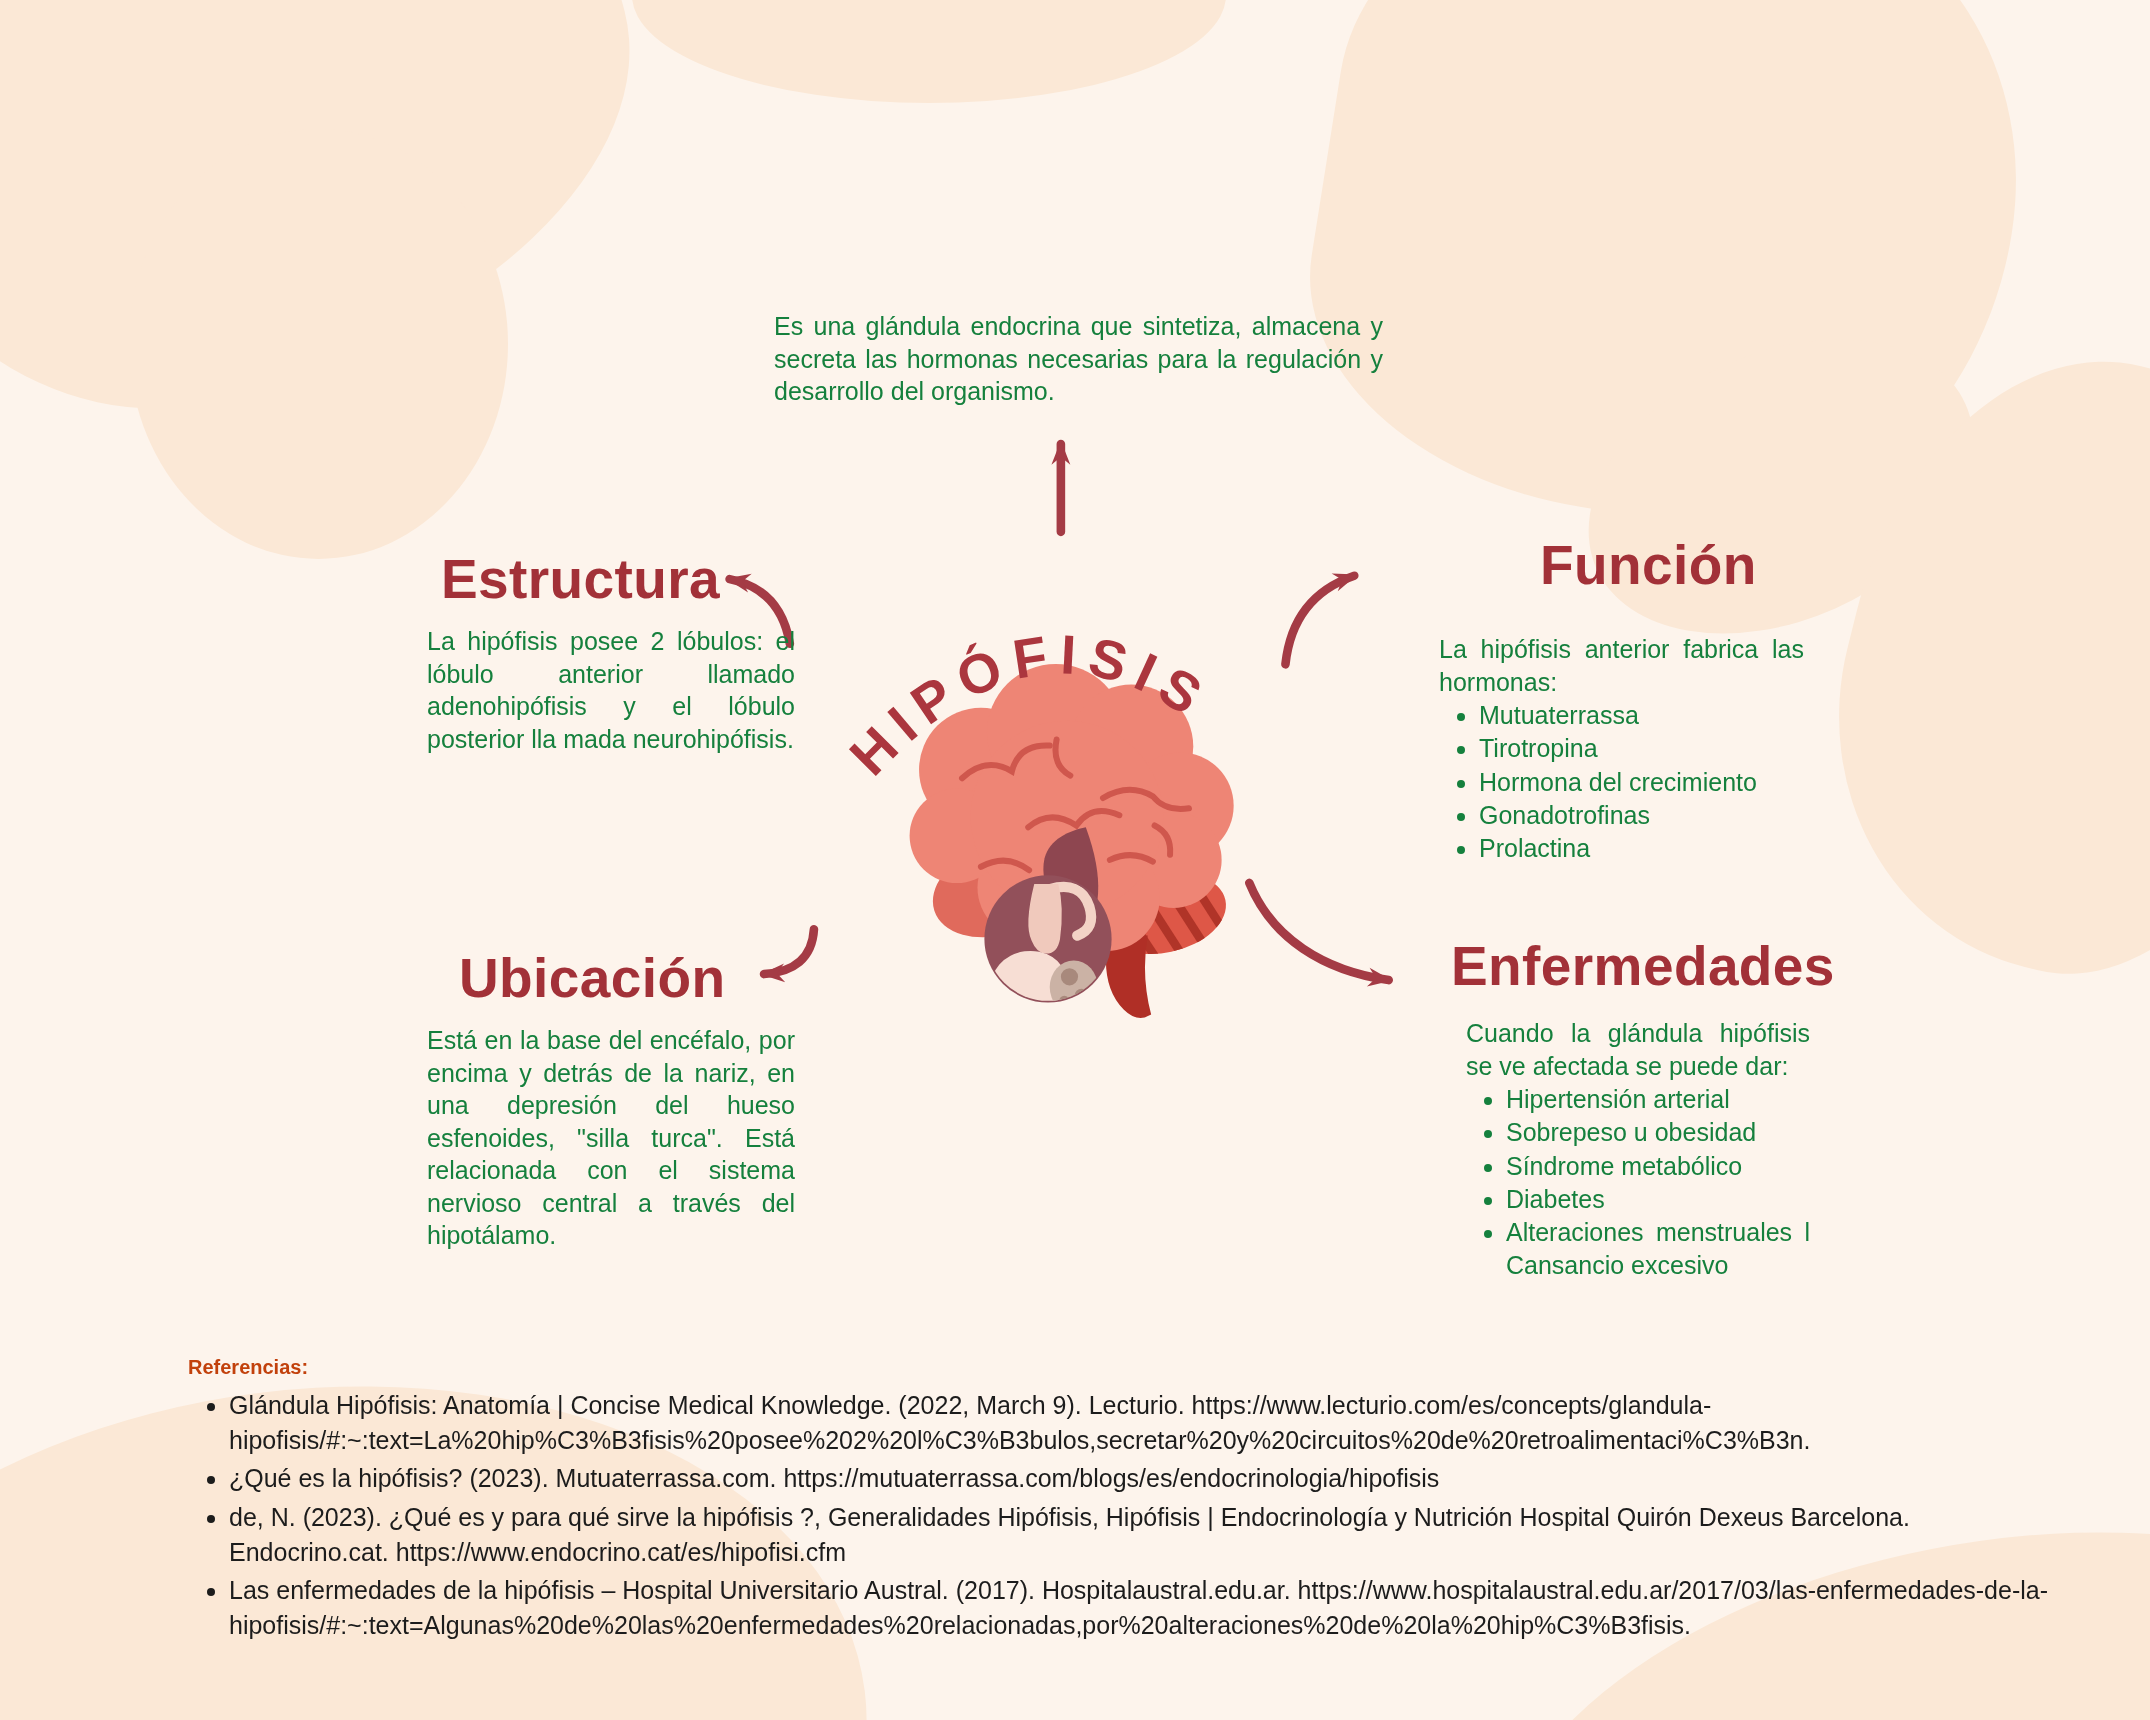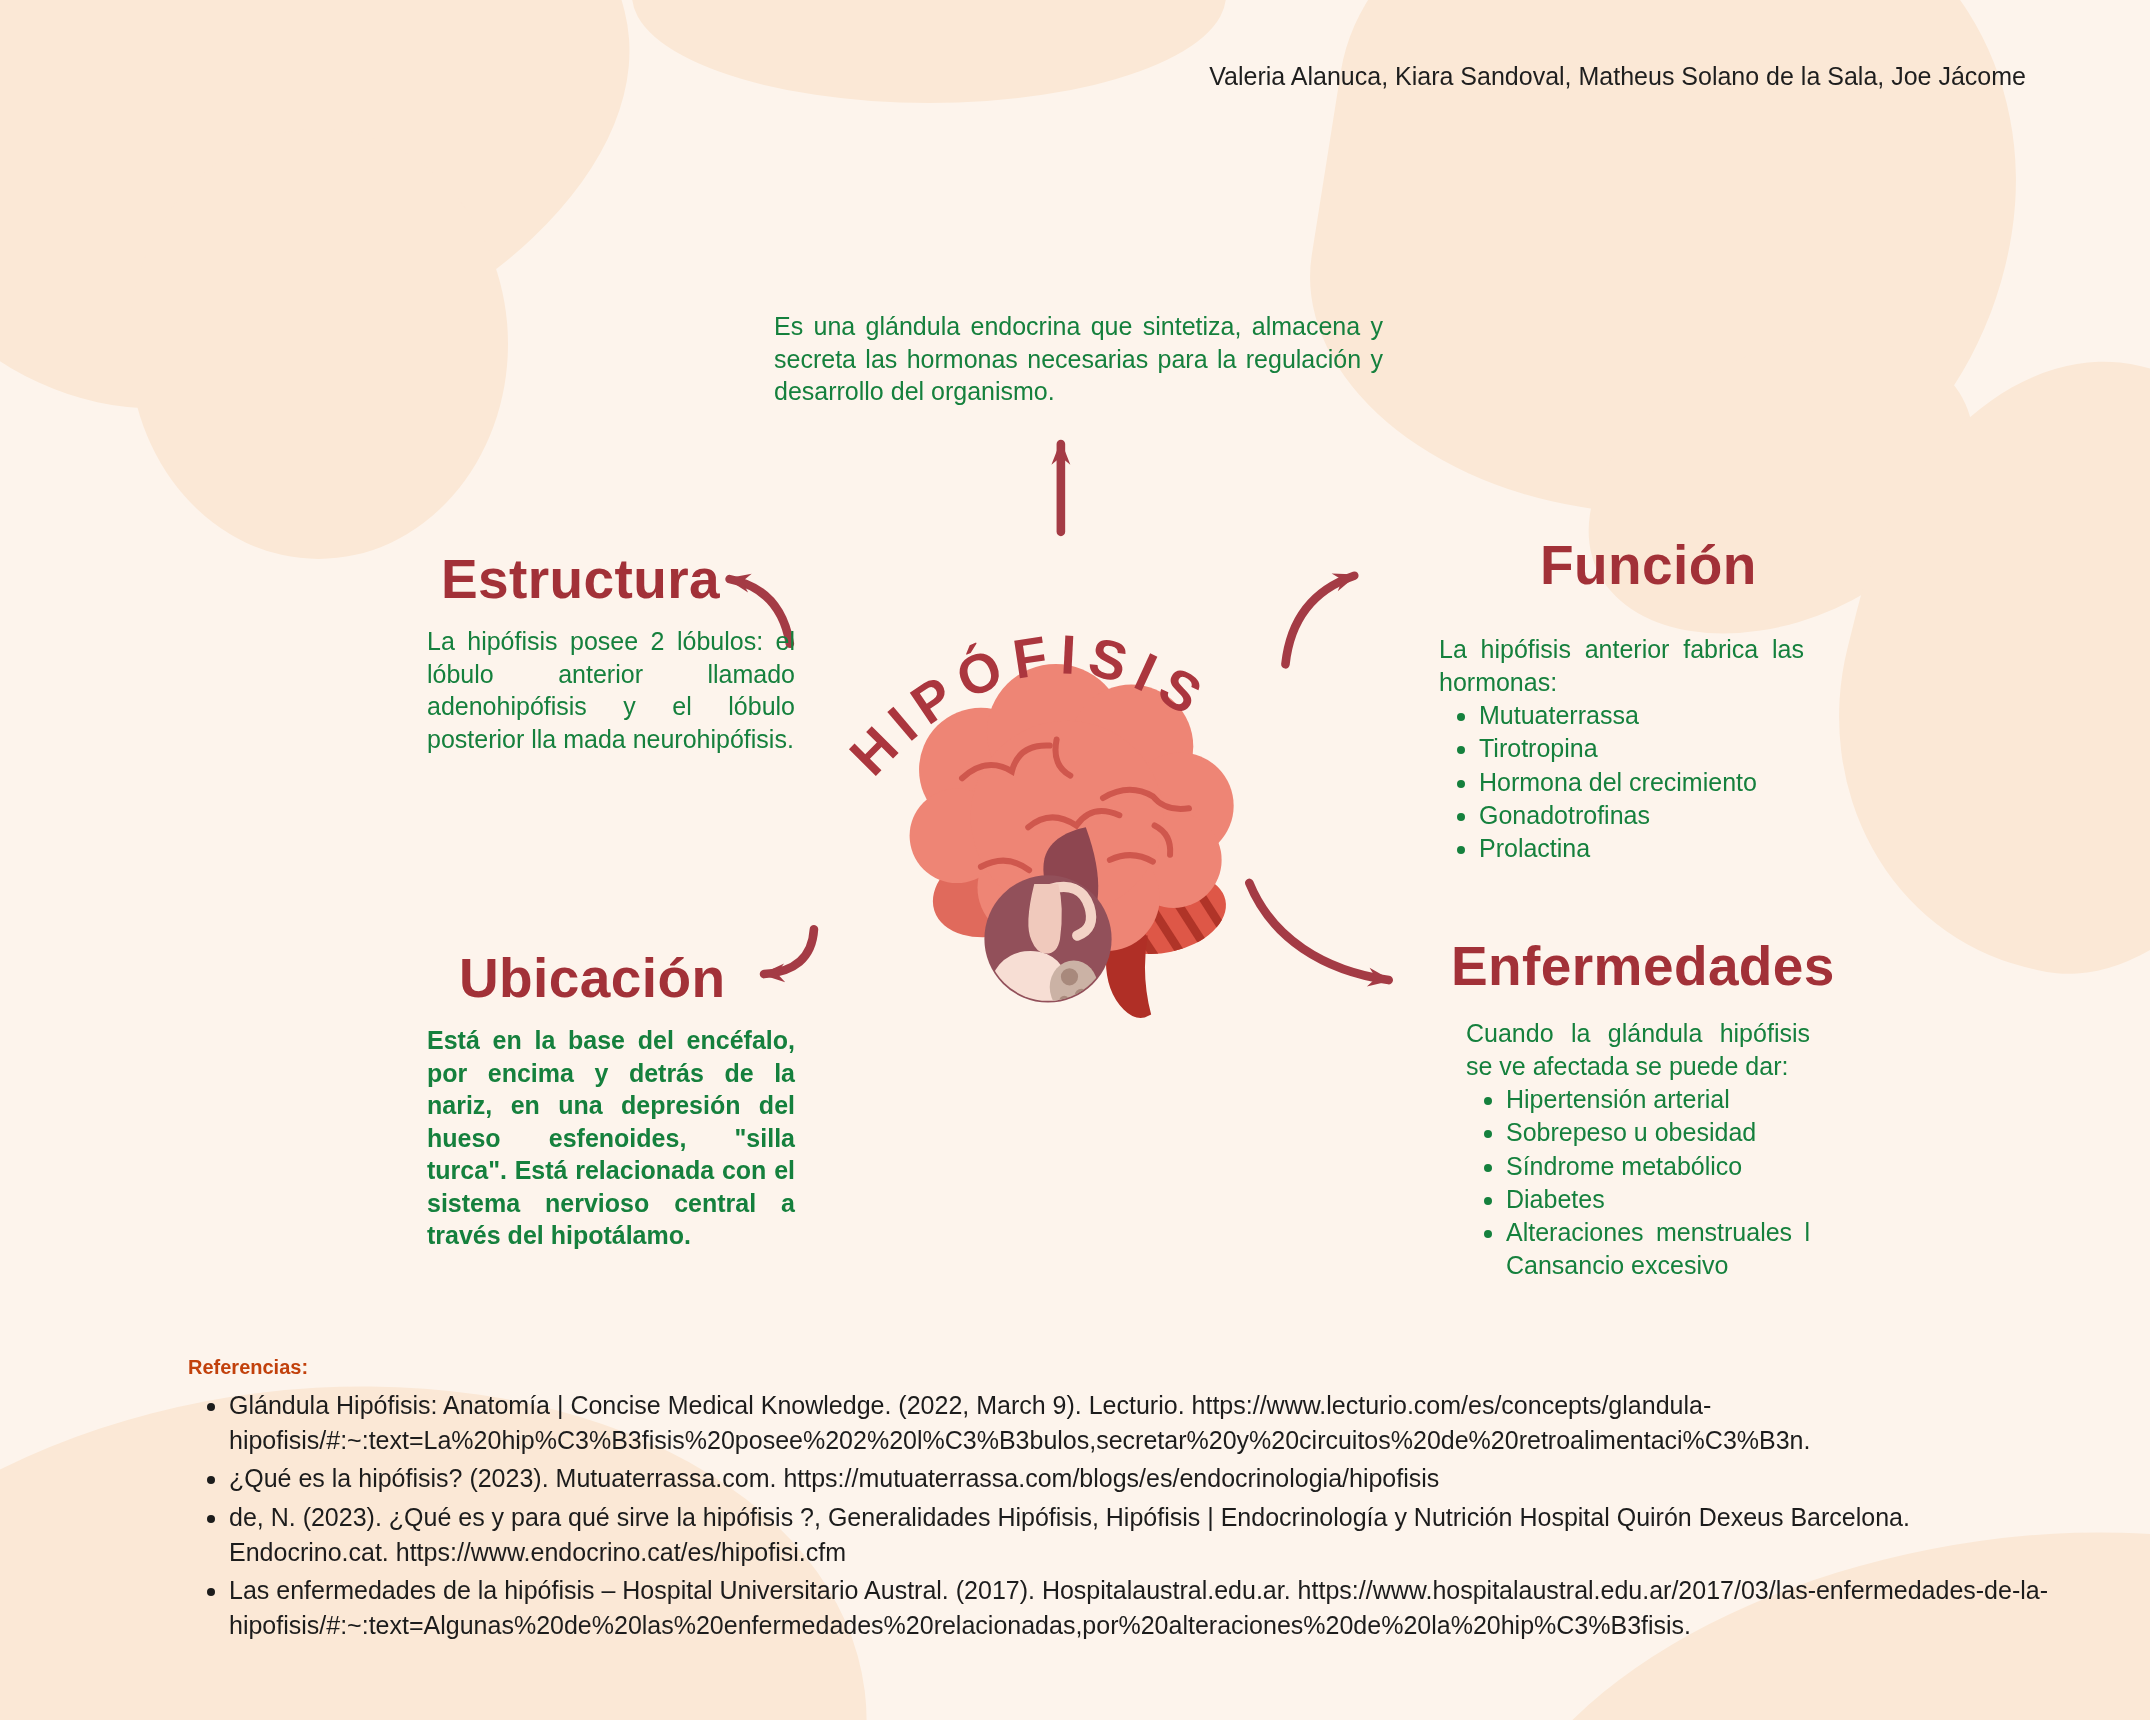--- a/index.html
+++ b/index.html
@@ -124,41 +124,40 @@
 
   <svg class="layer" style="left:817px; top:516px;" width="516" height="310" viewBox="950 600 600 360">
     <defs>
         <path id="arcpath" d="M1005,918 Q1237,648 1469,918" fill="none"></path>
       </defs>
     <text font-family="Liberation Sans, sans-serif" font-size="64" font-weight="bold" fill="#ab363e" letter-spacing="12">
       <textPath href="#arcpath" startOffset="3%">HIPÓFISIS</textPath>
     </text>
   </svg>
 
-  <div class="author">Valeria Alanuca, Kiara Sandoval, Matheus Solano de la Sala, Joe Jácome</div>
 
   <div class="body-text" style="left:774px; top:310px; width:609px;">Es una glándula endocrina que sintetiza, almacena y secreta las hormonas necesarias para la regulación y desarrollo del organismo.</div>
 
   <div class="sec-title" style="left:441px; top:547px;">Estructura</div>
   <div class="body-text" style="left:427px; top:625px; width:368px;">La hipófisis posee 2 lóbulos: el lóbulo anterior llamado adenohipófisis y el lóbulo posterior lla mada neurohipófisis.</div>
 
   <div class="sec-title" style="left:1540px; top:533px;">Función</div>
   <div class="body-text" style="left:1439px; top:633px; width:365px;">
     <p>La hipófisis anterior fabrica las hormonas:</p>
     <ul>
       <li>Mutuaterrassa</li>
       <li>Tirotropina</li>
       <li>Hormona del crecimiento</li>
       <li>Gonadotrofinas</li>
       <li>Prolactina</li>
     </ul>
   </div>
 
   <div class="sec-title" style="left:459px; top:946px;">Ubicación</div>
-  <div class="body-text" style="left:427px; top:1024px; width:368px;font-weight:bold;">Está en la base del encéfalo, por encima y detrás de la nariz, en una depresión del hueso esfenoides, "silla turca". Está relacionada con el sistema nervioso central a través del hipotálamo.</div>
+  <div class="body-text" style="left:427px; top:1024px; width:368px;">Está en la base del encéfalo, por encima y detrás de la nariz, en una depresión del hueso esfenoides, "silla turca". Está relacionada con el sistema nervioso central a través del hipotálamo.</div>
 
   <div class="sec-title" style="left:1451px; top:934px;">Enfermedades</div>
   <div class="body-text" style="left:1466px; top:1017px; width:344px;">
     <p>Cuando la glándula hipófisis se ve afectada se puede dar:</p>
     <ul>
       <li>Hipertensión arterial</li>
       <li>Sobrepeso u obesidad</li>
       <li>Síndrome metabólico</li>
       <li>Diabetes</li>
       <li>Alteraciones menstruales l Cansancio excesivo</li>

